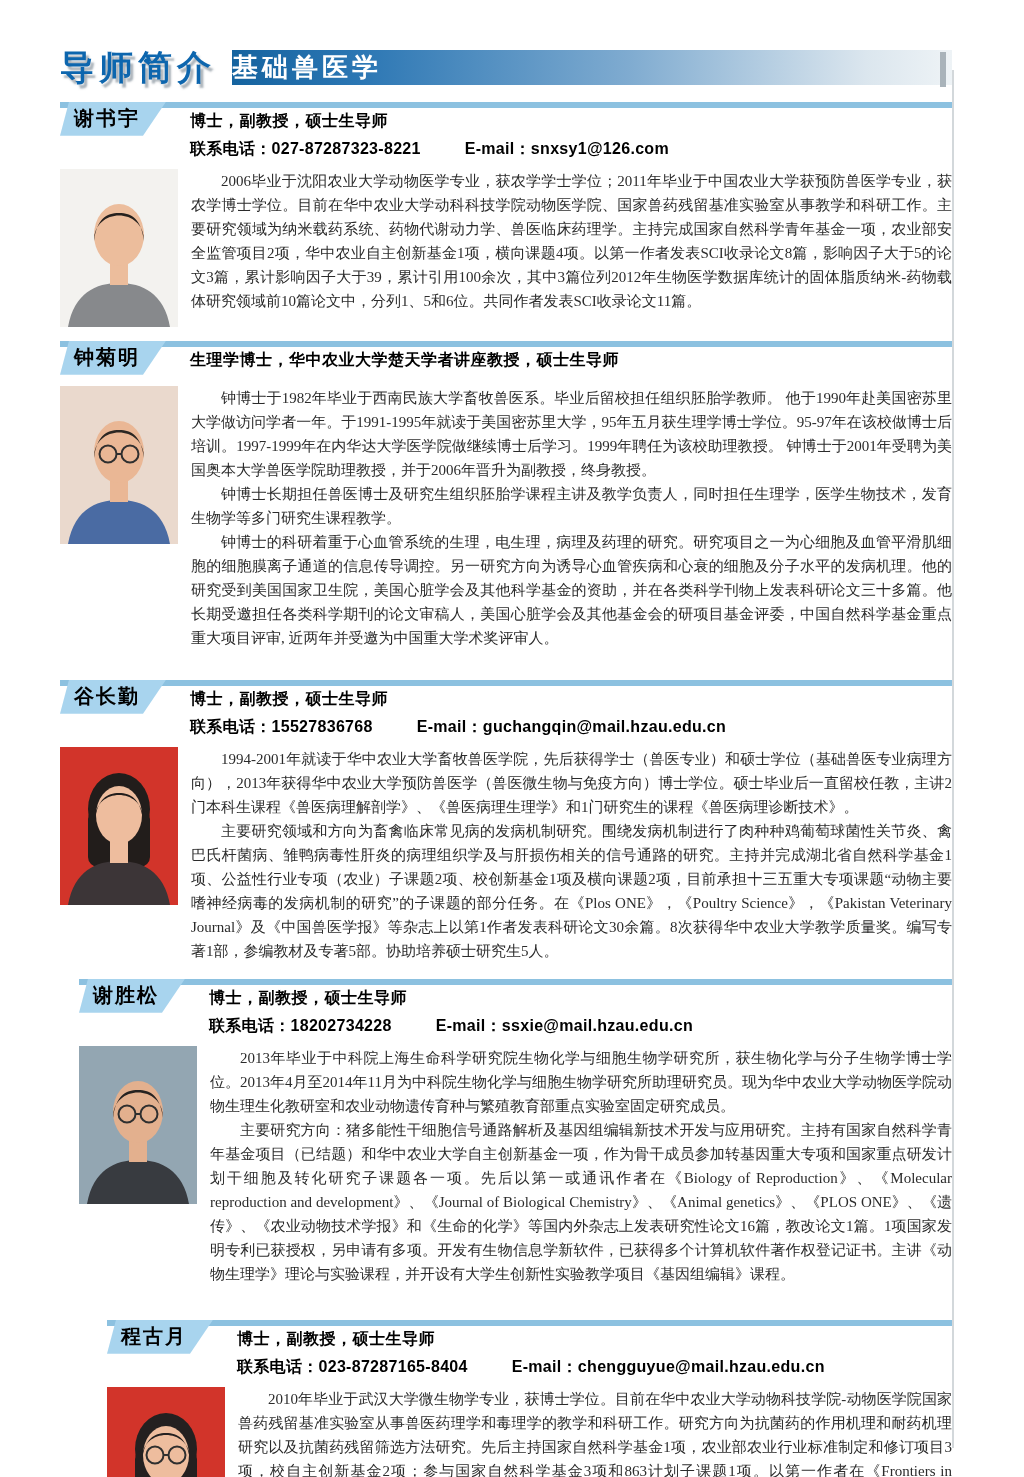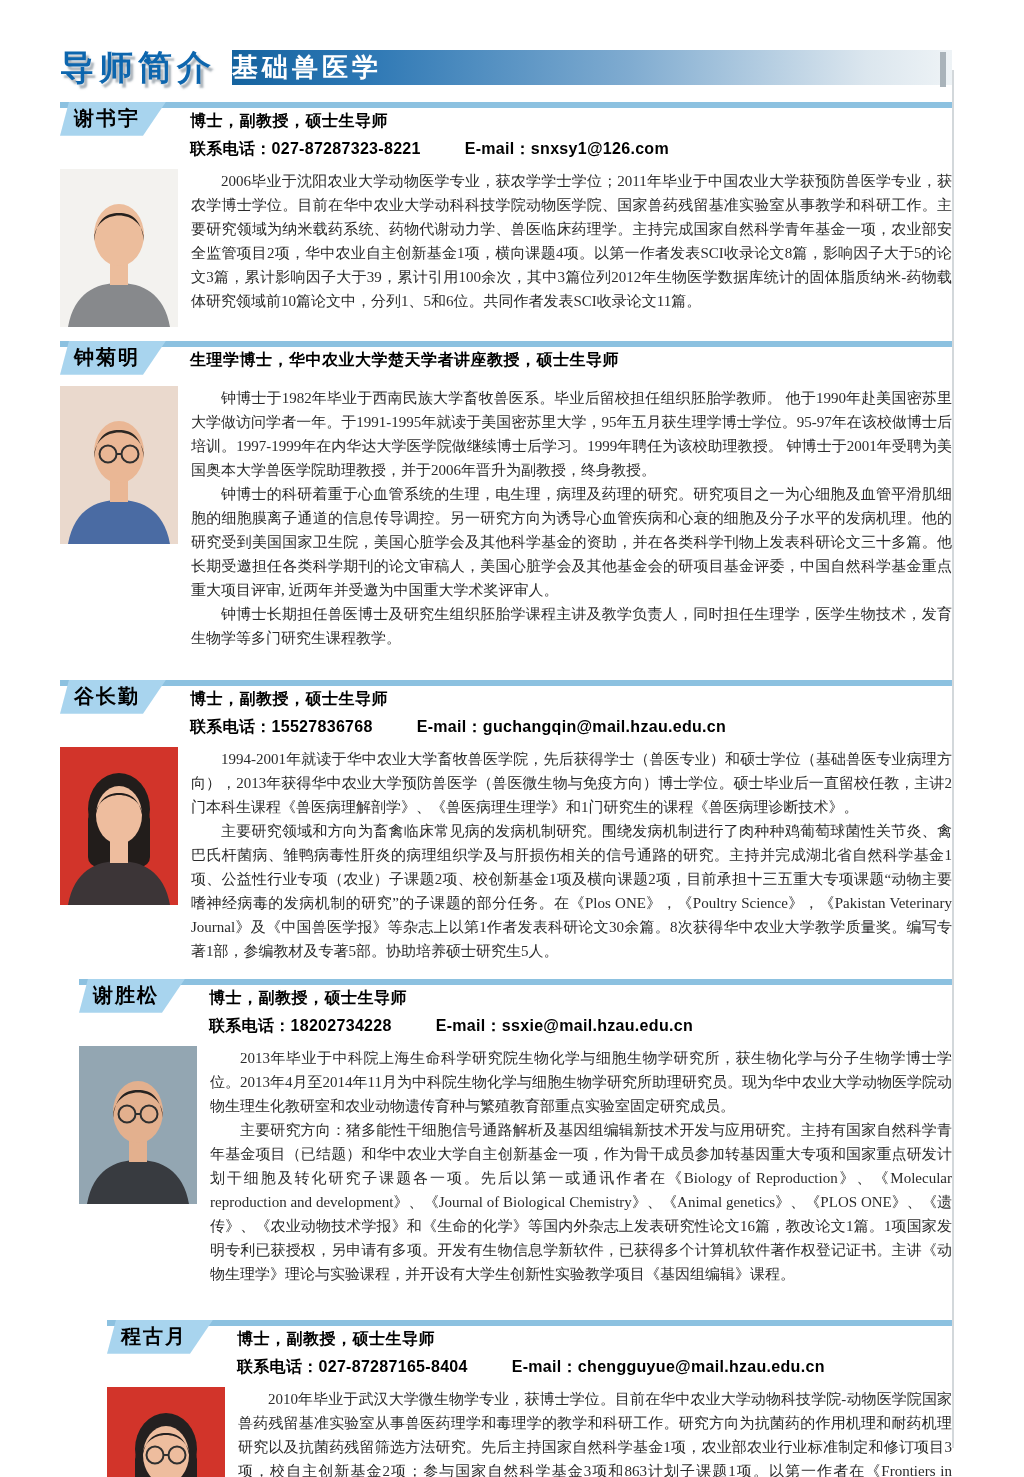--- a/index.html
+++ b/index.html
@@ -127,22 +127,22 @@
           <path d="M34,72 C34,38 84,38 84,72 C81,50 72,44 59,44 C46,44 37,50 34,72 Z" fill="#2c2723"></path>
           <g fill="none" stroke="#2f2f2f" stroke-width="2" style="display:inline">
               <circle cx="48" cy="68" r="8.5"></circle>
               <circle cx="70" cy="68" r="8.5"></circle>
               <line x1="56.5" y1="68" x2="61.5" y2="68"></line>
             </g>
         </svg>
       </div>
       <div class="bio">
         <p>钟博士于1982年毕业于西南民族大学畜牧兽医系。毕业后留校担任组织胚胎学教师。 他于1990年赴美国密苏里大学做访问学者一年。于1991-1995年就读于美国密苏里大学，95年五月获生理学博士学位。95-97年在该校做博士后培训。1997-1999年在内华达大学医学院做继续博士后学习。1999年聘任为该校助理教授。 钟博士于2001年受聘为美国奥本大学兽医学院助理教授，并于2006年晋升为副教授，终身教授。</p>
+        <p>钟博士长期担任兽医博士及研究生组织胚胎学课程主讲及教学负责人，同时担任生理学，医学生物技术，发育生物学等多门研究生课程教学。</p>
         <p>钟博士的科研着重于心血管系统的生理，电生理，病理及药理的研究。研究项目之一为心细胞及血管平滑肌细胞的细胞膜离子通道的信息传导调控。另一研究方向为诱导心血管疾病和心衰的细胞及分子水平的发病机理。他的研究受到美国国家卫生院，美国心脏学会及其他科学基金的资助，并在各类科学刊物上发表科研论文三十多篇。他长期受邀担任各类科学期刊的论文审稿人，美国心脏学会及其他基金会的研项目基金评委，中国自然科学基金重点重大项目评审, 近两年并受邀为中国重大学术奖评审人。</p>
-        <p>钟博士长期担任兽医博士及研究生组织胚胎学课程主讲及教学负责人，同时担任生理学，医学生物技术，发育生物学等多门研究生课程教学。</p>
       </div>
     </div>
   </section>
 
   <section class="advisor adv-2">
     <div class="sec-head">
       <div class="topbar"></div>
       <div class="nametag">谷长勤</div>
       <div class="head-lines">
         <div class="title-line">博士，副教授，硕士生导师</div>
@@ -203,21 +203,21 @@
       </div>
     </div>
   </section>
 
   <section class="advisor adv-4">
     <div class="sec-head">
       <div class="topbar"></div>
       <div class="nametag">程古月</div>
       <div class="head-lines">
         <div class="title-line">博士，副教授，硕士生导师</div>
-        <div class="contact-line"><span>联系电话：</span><span>027-87287165-8404</span><span class="email-label">E-mail：</span><span>chengguyue@mail.hzau.edu.cn</span></div>
+        <div class="contact-line"><span>联系电话：</span><span>023-87287165-8404</span><span class="email-label">E-mail：</span><span>chengguyue@mail.hzau.edu.cn</span></div>
       </div>
     </div>
     <div class="sec-body">
       <div class="photo">
         <svg viewBox="0 0 118 158">
           <rect width="118" height="158" fill="#d2342a"></rect>
           <ellipse cx="59" cy="62" rx="31" ry="36" fill="#242020"></ellipse>
           <rect x="28" y="62" width="62" height="58" rx="10" fill="#242020"></rect>
           <path d="M8,158 C14,124 36,114 59,114 C82,114 104,124 110,158 Z" fill="#4a4043"></path>
           <rect x="50" y="90" width="18" height="26" fill="#eebd9e"></rect>

